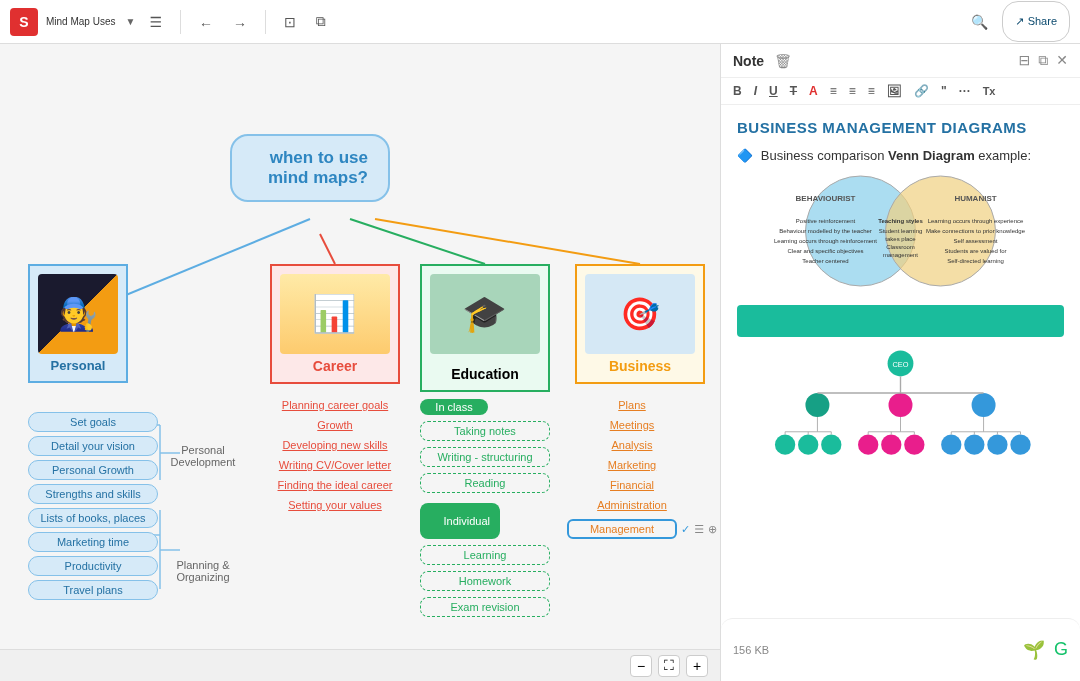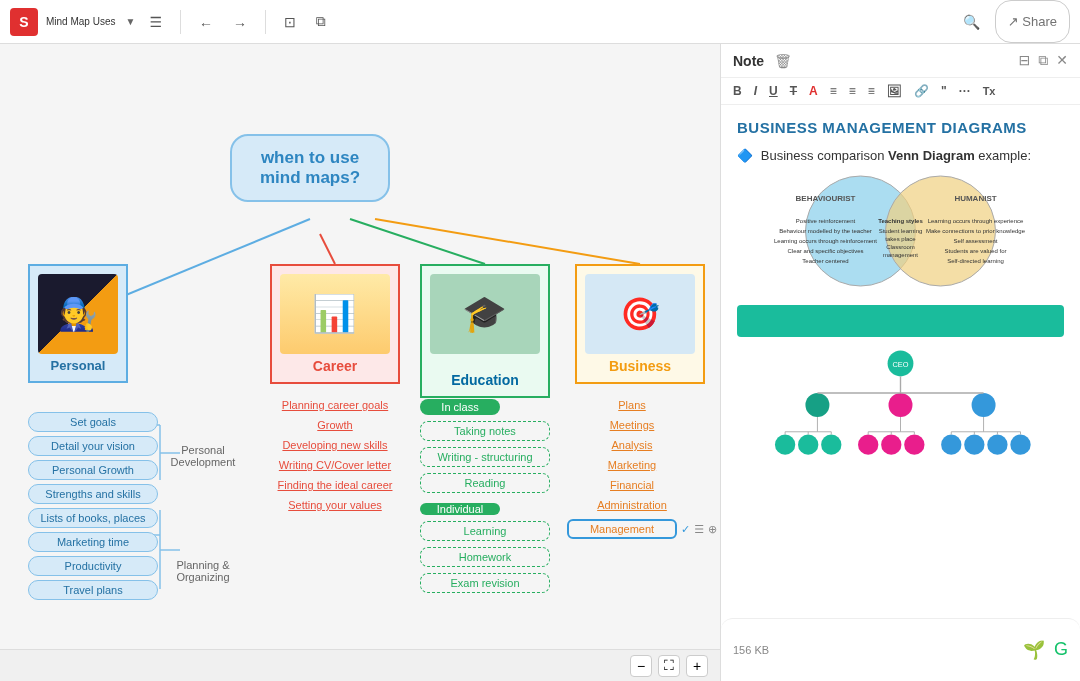--- a/index.html
+++ b/index.html
@@ -9,21 +9,21 @@
     .toolbar {
       display: flex; align-items: center; height: 44px; background: #fff;
       border-bottom: 1px solid #ddd; padding: 0 10px; gap: 8px;
     }
     .toolbar-logo { width: 28px; height: 28px; background: #e03030; border-radius: 4px; display: flex; align-items: center; justify-content: center; color: white; font-weight: bold; font-size: 14px; }
     .toolbar-title { font-size: 10px; font-weight: 500; color: #333; }
     .toolbar-title-arrow { font-size: 10px; color: #666; margin-left: 2px; }
     .toolbar-sep { width: 1px; height: 24px; background: #ddd; margin: 0 4px; }
     .toolbar-btn { background: none; border: none; cursor: pointer; padding: 4px 6px; border-radius: 4px; font-size: 14px; color: #555; }
     .toolbar-right { margin-left: auto; display: flex; align-items: center; gap: 8px; }
-    .share-btn { background: #fff; border: 1px solid #ccc; border-radius: 16px; padding: 13px 12px; font-size: 13px; cursor: pointer; color: #737373; }
+    .share-btn { background: #fff; border: 1px solid #ccc; border-radius: 16px; padding: 13px 12px; font-size: 11px; cursor: pointer; color: #0c4a6e; }
 
     
     .main { display: flex; flex: 1; overflow: hidden; }
 
     
     .canvas { flex: 1; background: #f5f5f5; position: relative; overflow: hidden; }
 
     
     .mm-center {
       position: absolute; left: 230px; top: 90px;
@@ -95,39 +95,39 @@
     .mm-education {
       position: absolute; left: 420px; top: 220px;
       background: #eafaf1; border: 2px solid #27ae60;
       width: 130px; text-align: center; padding: 8px;
     }
     .mm-education-img {
       width: 110px; height: 80px; margin: 0 auto;
       background: #a8d5ba; border-radius: 4px;
       display: flex; align-items: center; justify-content: center; font-size: 35px;
     }
-    .mm-education-label { font-size: 14px; font-weight: bold; color: #0369a1; margin-top: 18px; }
+    .mm-education-label { font-size: 14px; font-weight: bold; color: #000000; margin-top: 12px; }
 
     
     .mm-edu-items {
       position: absolute; left: 420px; top: 355px;
       display: flex; flex-direction: column; gap: 6px;
     }
     .mm-edu-badge {
       background: #27ae60; color: white; border-radius: 8px;
-      padding: 2px 10px; font-size: 11px; text-align: center; width: 80px;
+      padding: 2px 10px; font-size: 11px; text-align: center; width: 68px;
     }
     .mm-edu-item {
       border: 1px dashed #27ae60; border-radius: 8px;
       padding: 3px 10px; font-size: 11px; color: #27ae60;
       text-align: center; width: 130px;
     }
     .mm-edu-badge2 {
       background: #27ae60; color: white; border-radius: 8px;
-      padding: 0 10px; font-size: 11px; text-align: center; width: 80px; margin-top: 4px;
+      padding: 12px 10px; font-size: 11px; text-align: right; width: 80px; margin-top: 4px;
     }
 
     
     .mm-business {
       position: absolute; left: 575px; top: 220px;
       background: #fef9e7; border: 2px solid #f39c12;
       width: 130px; text-align: center; padding: 8px;
     }
     .mm-business-img {
       width: 110px; height: 80px; margin: 0 auto;
@@ -247,21 +247,21 @@
       <line x1="375" y1="175" x2="640" y2="220" stroke="#f39c12" stroke-width="2"></line>
 
       <line x1="130" y1="381" x2="160" y2="381" stroke="#85c1e9" stroke-width="1.5"></line>
       <line x1="160" y1="381" x2="160" y2="436" stroke="#85c1e9" stroke-width="1.5"></line>
       <line x1="160" y1="409" x2="180" y2="409" stroke="#85c1e9" stroke-width="1.5"></line>
       <line x1="130" y1="491" x2="160" y2="491" stroke="#85c1e9" stroke-width="1.5"></line>
       <line x1="160" y1="466" x2="160" y2="545" stroke="#85c1e9" stroke-width="1.5"></line>
       <line x1="160" y1="506" x2="180" y2="506" stroke="#85c1e9" stroke-width="1.5"></line>
     </svg>
 
-    <div class="mm-center" style="text-align:center; white-space:pre-line;">when to use
+    <div class="mm-center" style="text-align:right; white-space:pre-line;">when to use
 mind maps?</div>
 
     <div class="mm-personal">
       <div class="mm-personal-img">
         <span style="font-size:32px;">🧑‍🔧</span>
       </div>
       <div class="mm-personal-label">Personal</div>
     </div>
 
     <div class="mm-personal-items">

